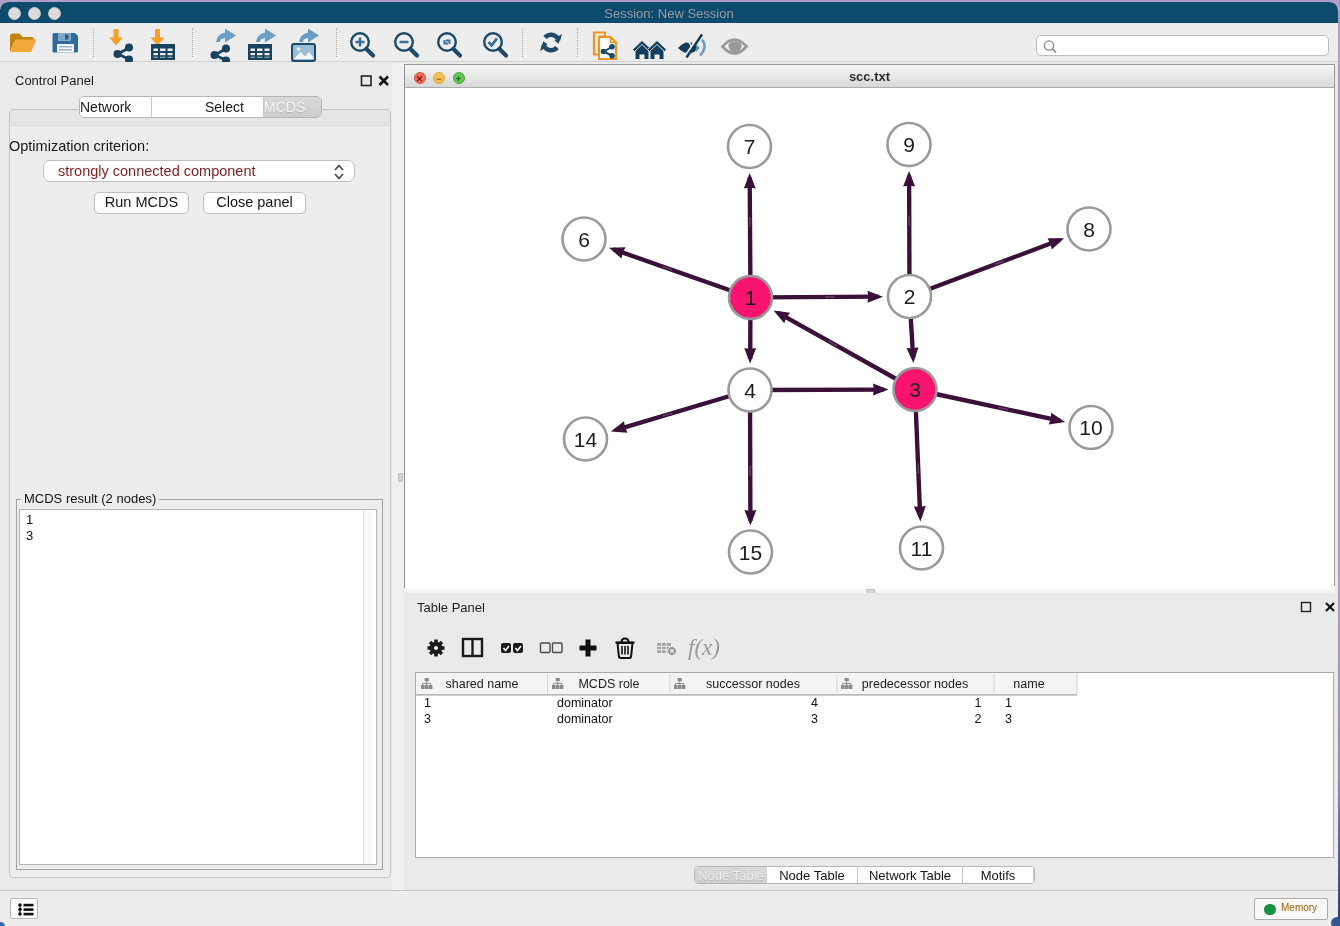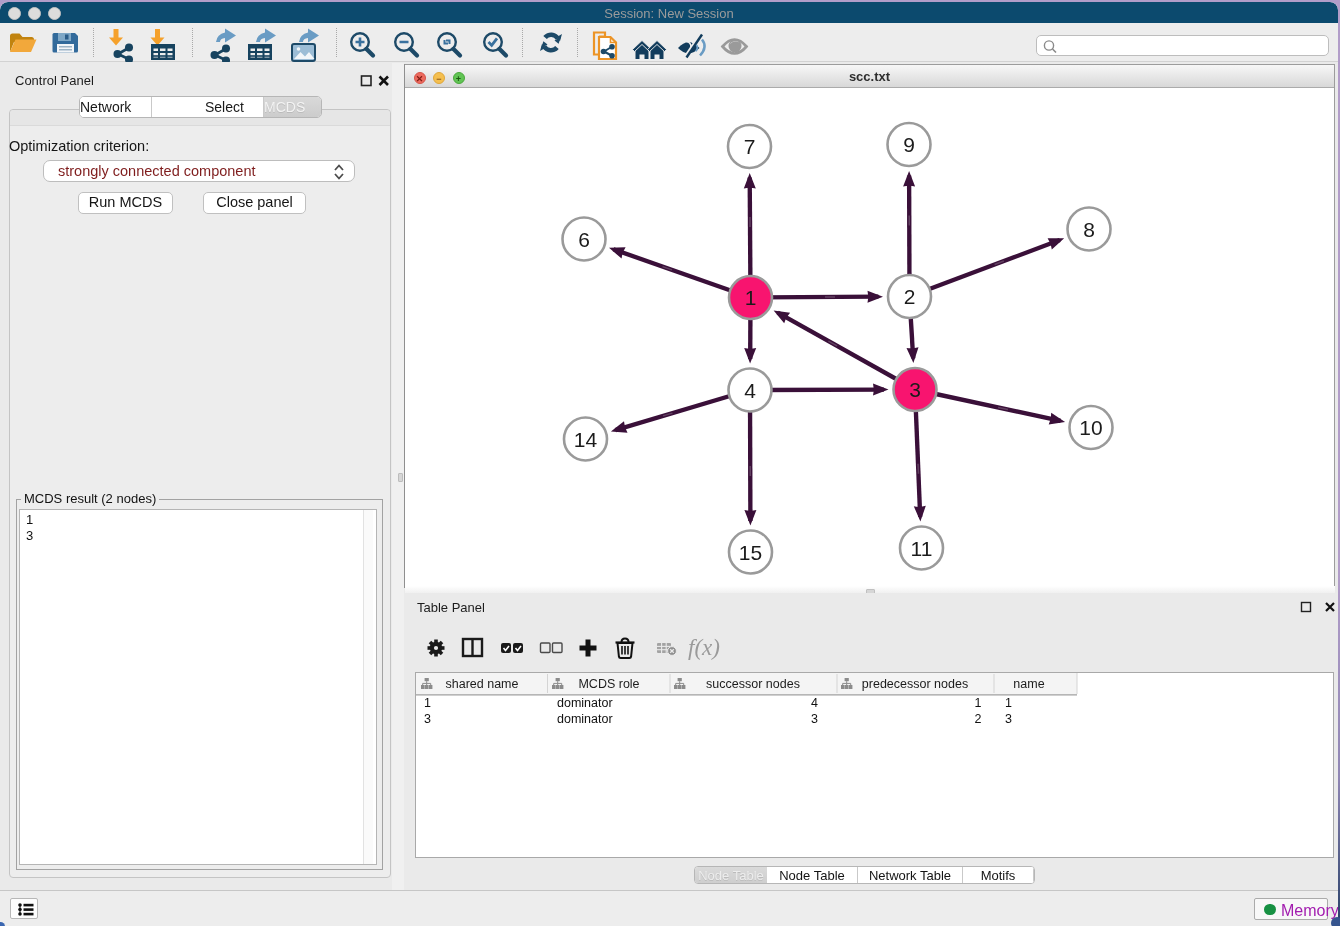--- a/index.html
+++ b/index.html
@@ -48,21 +48,21 @@
 
 #tablepanel { position:absolute; left:405px; top:591px; width:930px; height:294px; background:#eaeaea; }
 #tp-title { position:absolute; left:12px; top:7px; font-size:13px; color:#1d1d1d; }
 
 #btabs { position:absolute; left:289px; top:273px; height:18px; display:flex; border:1px solid #b6b6b6; border-radius:4px; overflow:hidden; background:#fff; }
 #btabs .tab { text-align:center; font-size:13px; color:#141414; line-height:17px; border-right:1px solid #c9c9c9; background:#fff; }
 #btabs .tab.sel { background:linear-gradient(#dadada,#cecece); color:#ededed; text-shadow:0 1px 0 #bbb; border-right:none; }
 
 #statusbar { position:absolute; left:0; top:887.5px; width:1338px; height:36.5px; background:#ededed; border-top:1px solid #c6c6c6; }
 #listbtn { position:absolute; left:10px; top:7px; width:28px; height:21px; background:#fdfdfd; border:1px solid #b7b7b7; border-radius:2px; }
-#membtn { position:absolute; left:1254px; top:7px; width:74px; height:22px; background:#f8f8f8; border:1px solid #ababab; border-radius:2px; font-size:16px; color:#a21caf; }
+#membtn { position:absolute; left:1254px; top:7px; width:74px; height:22px; background:#f8f8f8; border:1px solid #ababab; border-radius:2px; font-size:10px; color:#a16207; }
 #membtn .dot { position:absolute; left:9px; top:5px; width:11.5px; height:11.5px; border-radius:50%; background:#179143; }
 #membtn .txt { position:absolute; left:26px; top:3px; }
 </style>
 </head>
 <body>
 <div id="app">
 
   <div id="titlebar">
     <div class="tl" style="left:8px;"></div>
     <div class="tl" style="left:28px;"></div>
@@ -206,21 +206,21 @@
     <div class="tab" style="width:59px;">Select</div>
     <div class="tab sel" style="width:57px;">MCDS</div>
   </div>
   <div id="optlabel">Optimization criterion:</div>
   <div id="optselect">strongly connected component
     <svg style="position:absolute;right:9px;top:3px;" width="12" height="16">
       <path d="M2,6 L6,1.5 L10,6" fill="none" stroke="#4d4d4d" stroke-width="1.8"></path>
       <path d="M2,10 L6,14.5 L10,10" fill="none" stroke="#4d4d4d" stroke-width="1.8"></path>
     </svg>
   </div>
-  <div class="btn" style="left:78px; width:95px;">Run MCDS</div>
+  <div class="btn" style="left:94px; width:95px;">Run MCDS</div>
   <div class="btn" style="left:203px; width:103px;">Close panel</div>
   <div id="fieldset"></div>
   <div id="fieldlegend">MCDS result (2 nodes)</div>
   <div id="fieldwhite">1<br>3</div>
   <div id="fieldscroll"></div>
 
   <div id="vdivider"></div>
   <div id="vline"></div>
   <div id="vhandle"></div>
 

